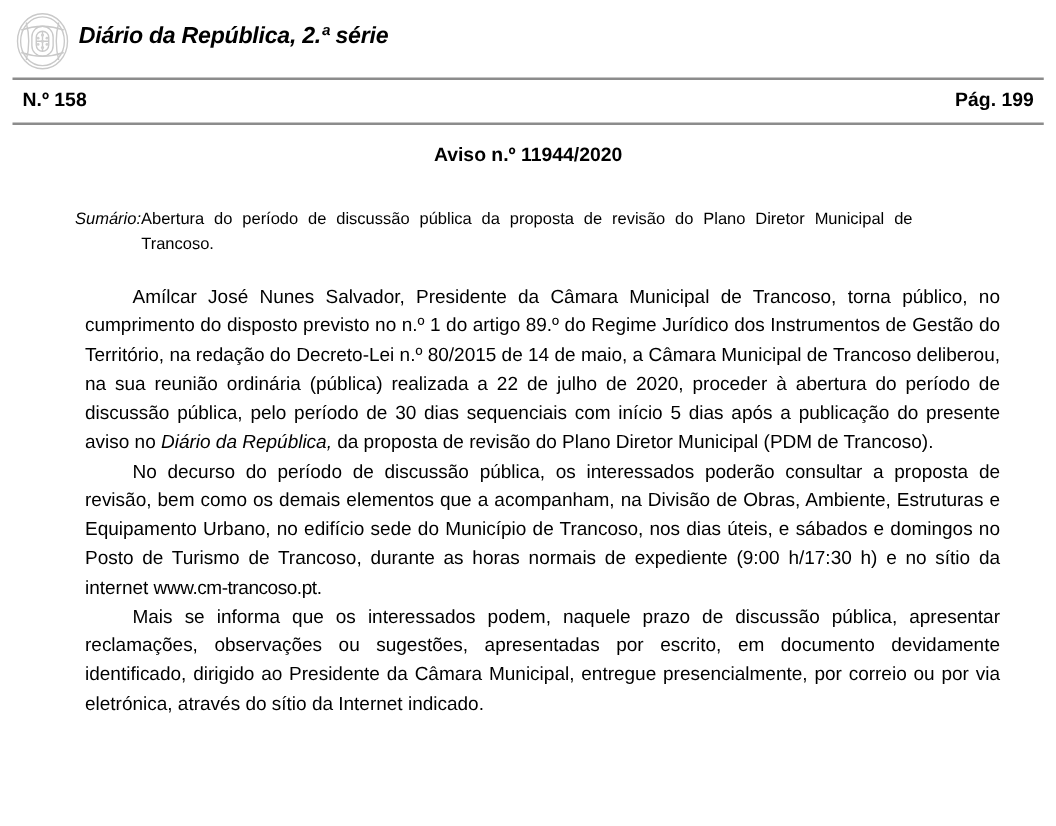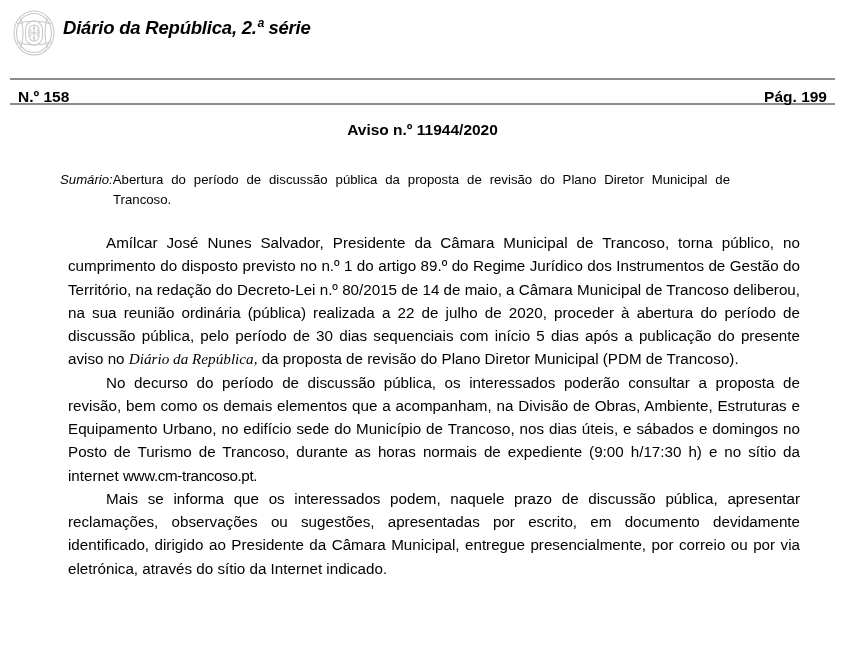--- a/index.html
+++ b/index.html
@@ -12,21 +12,21 @@
     height: 661px;
     font-family: "Liberation Sans", sans-serif;
     color: #000000;
     overflow: hidden;
     position: relative;
   }
 
   
   .masthead {
     position: relative;
-    height: 78px;
+    height: 62px;
   }
   .emblem {
     position: absolute;
     left: 10px;
     top: 9px;
     width: 48px;
     height: 48px;
   }
   .masthead-title {
     position: absolute;
@@ -49,21 +49,21 @@
   }
 
   
   .rule {
     height: 0;
     border-top: 2px solid #8c8c8c;
     margin: 0 10px;
   }
   .issue-bar {
     position: relative;
-    height: 23px;
+    height: 34px;
     margin: 0 10px;
     text-decoration: underline;
   }
   .issue-no {
     position: absolute;
     left: 8px;
     top: 8px;
     font-size: 15.5px;
     font-weight: bold;
     white-space: nowrap;
@@ -123,21 +123,20 @@
     font-size: 15.2px;
     line-height: 1.53;
     text-align: justify;
   }
   .body-text p {
     margin: 0;
     text-indent: 38px;
   }
   .body-text i {
     font-style: italic;
-    font-family: Liberation Serif, serif;
   }
   .url {
     font-family: "Liberation Sans", sans-serif;
     font-stretch: condensed;
     letter-spacing: -0.35px;
   }
 </style>
 </head>
 <body>
 

